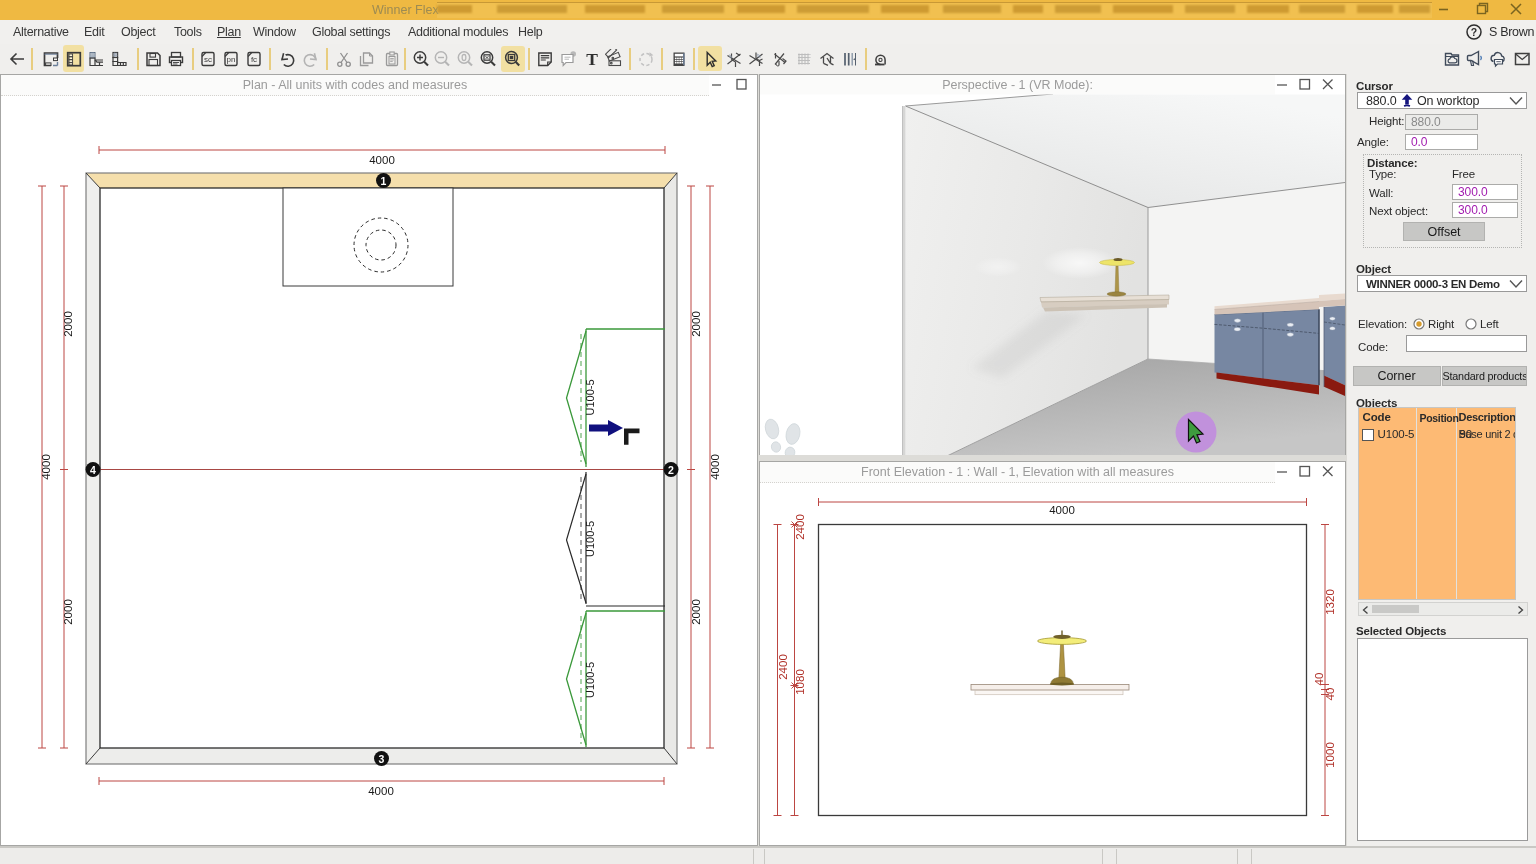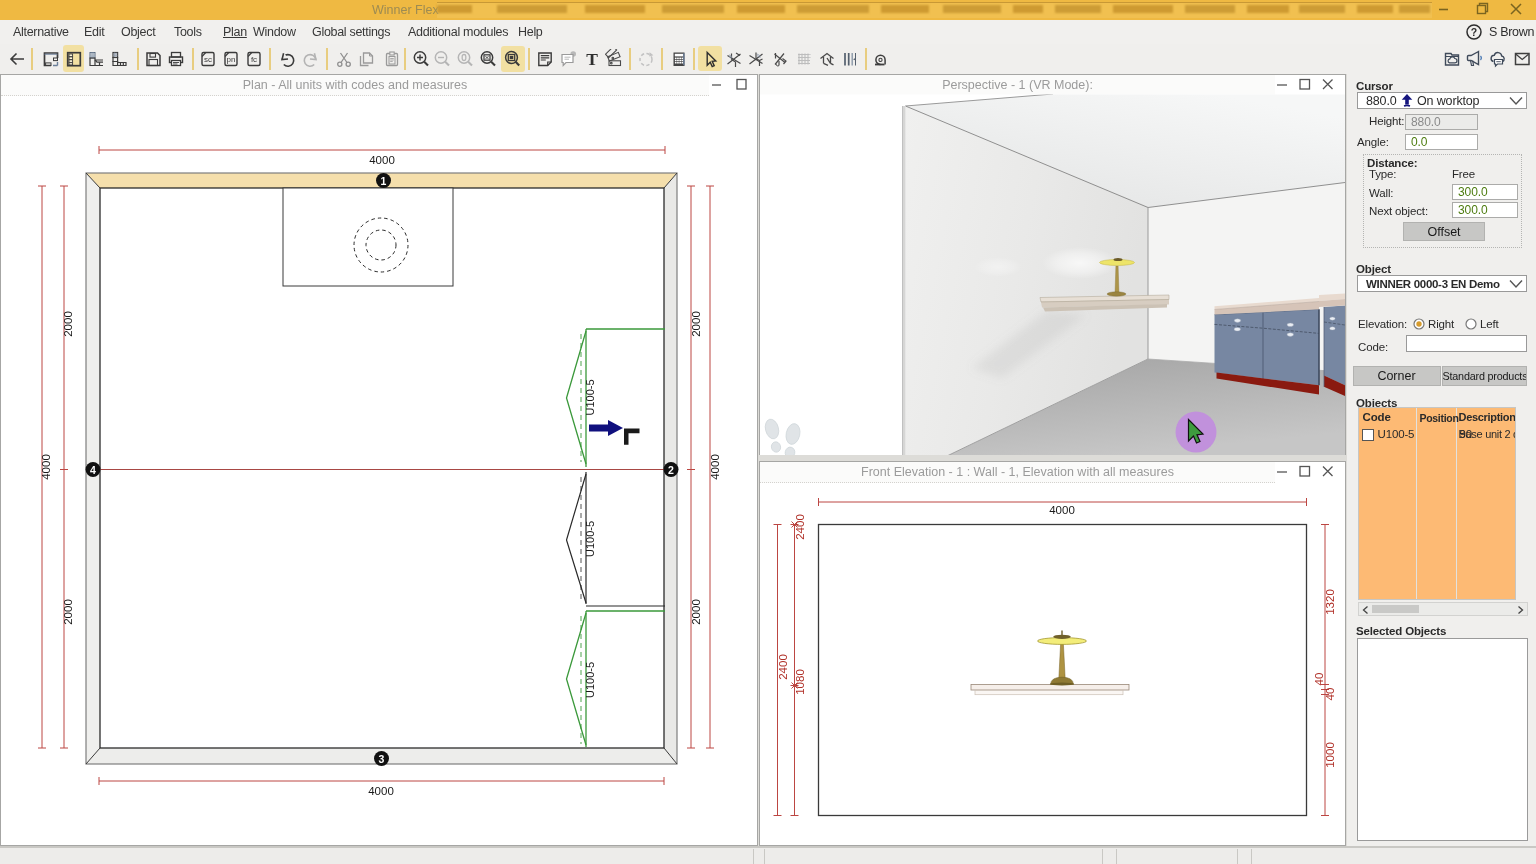--- a/index.html
+++ b/index.html
@@ -17,21 +17,21 @@
   
   .win{position:absolute;background:#fff;border:1px solid #A6A6A4;box-sizing:border-box;}
   .wtitle{position:absolute;left:0;top:0;right:0;height:20px;background:#FBFBFA;
           border-bottom:1px dotted #D4D2CE;color:#9B9B9B;font-size:12.5px;
           text-align:center;line-height:20px;white-space:nowrap;}
   
   #rpanel{left:1347px;top:74px;width:189px;height:790px;background:#F0EFED;overflow:hidden;}
   .lbl{position:absolute;font-size:11.5px;letter-spacing:-0.15px;color:#2A2A2A;white-space:nowrap;}
   .bold{font-weight:bold;}
   .inp{position:absolute;background:#fff;border:1px solid #ABABA9;box-sizing:border-box;
-       font-size:12px;letter-spacing:-0.1px;color:#4d7c0f;padding:0 0 0 5px;line-height:14px;}
+       font-size:12px;letter-spacing:-0.1px;color:#a21caf;padding:0 0 0 5px;line-height:14px;}
   .btn{position:absolute;background:#C7C7C5;border:1px solid #B2B2B0;box-sizing:border-box;
        font-size:12.5px;color:#1a1a1a;text-align:center;white-space:nowrap;overflow:hidden;}
   #bottomstrip{left:0;top:846px;width:1536px;height:18px;background:#EDECEA;border-top:2px solid #C9C8C4;box-sizing:border-box;}
   .bsep{position:absolute;top:849px;width:1px;height:15px;background:#C9C8C4;}
   svg{display:block;}
   #overlay{left:0;top:0;width:1536px;height:864px;pointer-events:none;}
 </style>
 </head>
 <body>
 <div class="abs" id="titlebar">
@@ -60,21 +60,21 @@
     <rect x="45.5" y="5.5" width="8" height="8" fill="none" stroke="#7A6420" stroke-width="1.4"></rect>
     <path d="M47.5 5.5 v-2 h8 v8 h-2" fill="none" stroke="#7A6420" stroke-width="1.4"></path>
     <path d="M79 4 l10 10 M89 4 l-10 10" stroke="#7A6420" stroke-width="1.5"></path>
   </svg>
 </div>
 <div class="abs" id="menubar">
   <span class="menuitem" style="left:13px;">Alternative</span>
   <span class="menuitem" style="left:84px;">Edit</span>
   <span class="menuitem" style="left:121px;">Object</span>
   <span class="menuitem" style="left:174px;">Tools</span>
-  <span class="menuitem" style="left:223px;text-decoration:underline;">Plan</span>
+  <span class="menuitem" style="left:217px;text-decoration:underline;">Plan</span>
   <span class="menuitem" style="left:253px;">Window</span>
   <span class="menuitem" style="left:312px;">Global settings</span>
   <span class="menuitem" style="left:408px;">Additional modules</span>
   <span class="menuitem" style="left:518px;">Help</span>
   <svg class="abs" style="left:1465px;top:3px;" width="18" height="18" viewBox="0 0 18 18">
     <circle cx="9" cy="9" r="7" fill="none" stroke="#2E2E2E" stroke-width="1.5"></circle>
     <text x="9" y="13" font-size="10.5" font-weight="bold" fill="#2E2E2E" text-anchor="middle" font-family="Liberation Sans">?</text>
   </svg>
   <span class="menuitem" style="left:1489px;color:#2E2E2E;width:46px;overflow:hidden;">S Brown</span>
 </div>

